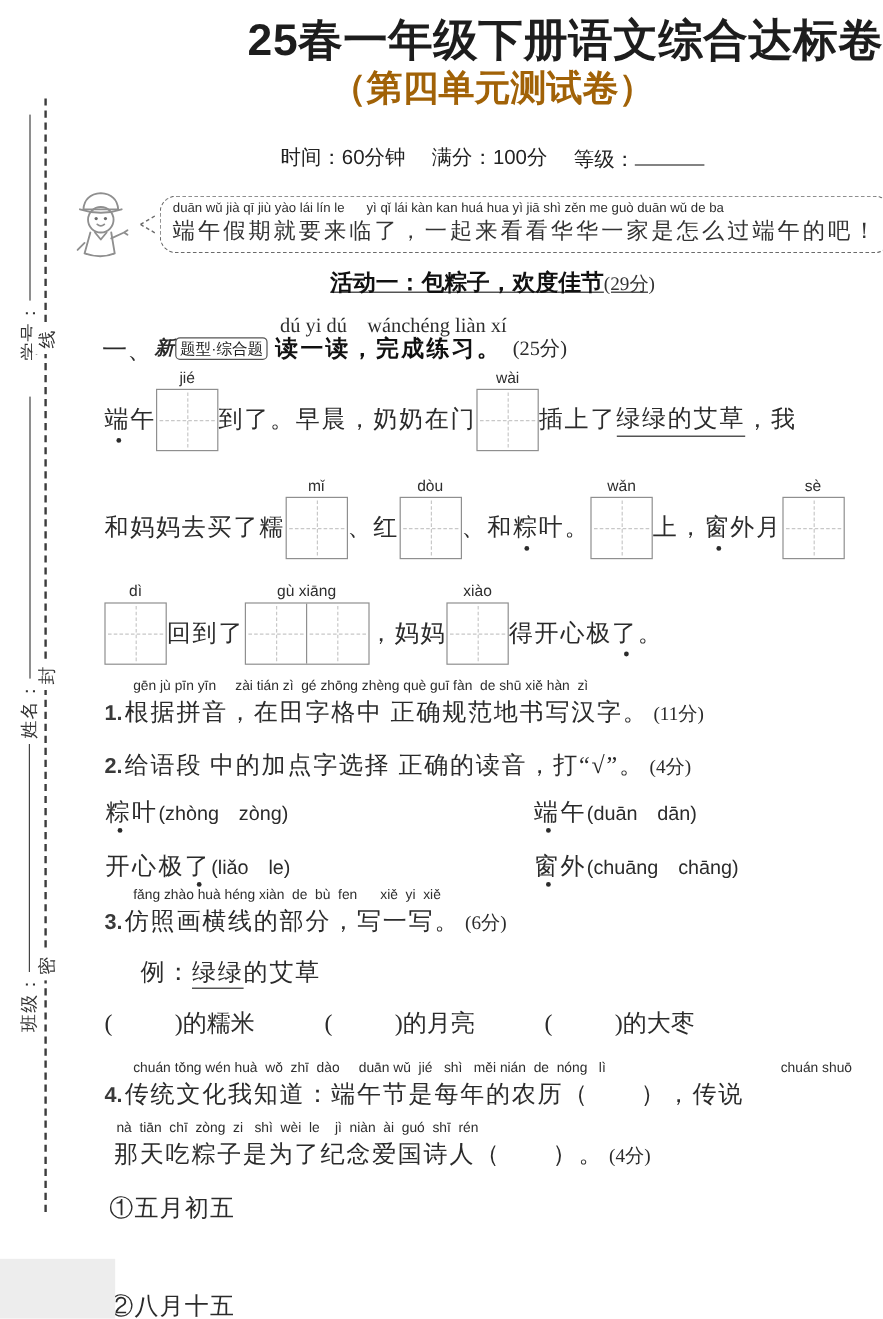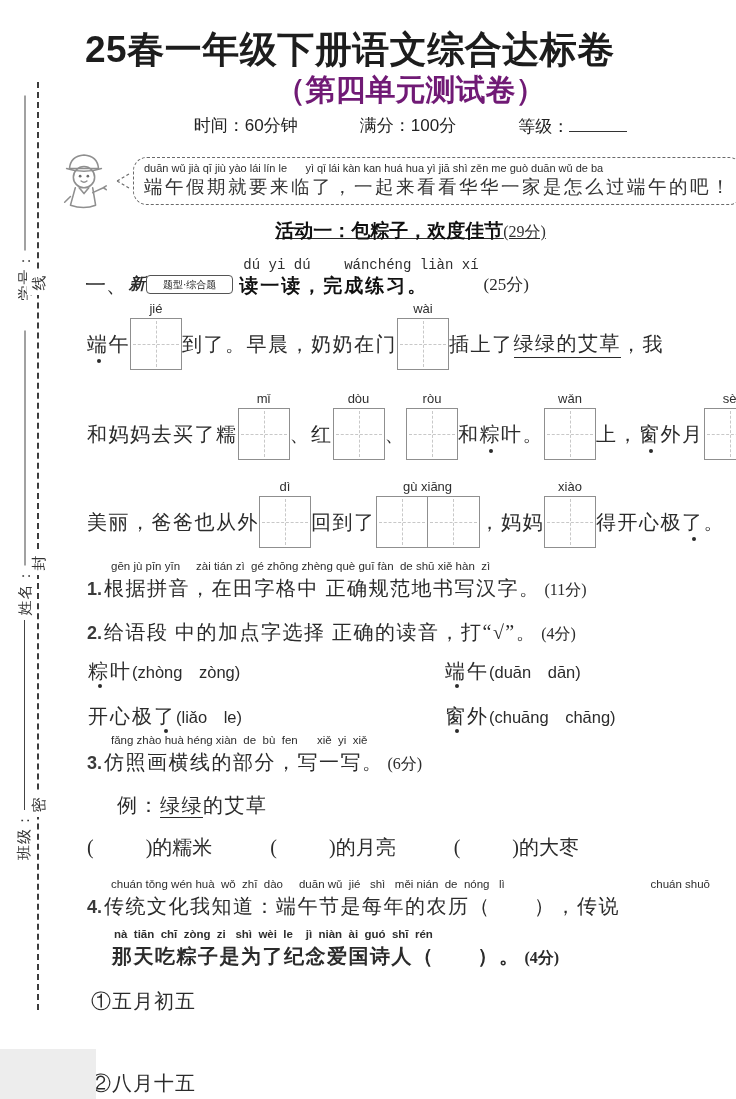--- a/index.html
+++ b/index.html
@@ -17,25 +17,25 @@
   .seal-line { position:absolute; left:37px; top:82px; height:928px; border-left:2.5px dashed #3c3c3c; z-index:1; }
   .m-field { position:absolute; height:22px; display:flex; align-items:center;
              transform:rotate(-90deg); font-size:15px; color:#333; white-space:nowrap; z-index:2; }
   .m-field .m-label { font-family:"Liberation Serif", serif; letter-spacing:1px; }
   .m-field .m-blank { flex:1; height:0; border-bottom:1.6px solid #444; margin-left:2px; }
   .m-seal { position:absolute; width:24px; height:24px; left:27px; display:flex; align-items:center; justify-content:center;
             transform:rotate(-90deg); background:#fff; font-size:15px; color:#333; z-index:3; }
 
   
   .content { position:absolute; left:85px; top:0; width:651px; }
-  .t1 { margin-top:28px; text-align:left; font-family:"Liberation Sans", sans-serif;
+  .t1 { margin-top:12px; text-align:right; font-family:"Liberation Sans", sans-serif;
         font-weight:900; font-size:37px; line-height:44px; letter-spacing:0.5px; color:#1d1d1d; }
   .t2 { text-align:center; font-family:"Liberation Sans", sans-serif; font-weight:900;
-        font-size:30px; line-height:36px; color:#701a75; }
-  .meta { margin-top:6px; display:flex; justify-content:center; gap:62px;
+        font-size:30px; line-height:36px; color:#a16207; }
+  .meta { margin-top:28px; display:flex; justify-content:center; gap:22px;
           font-family:"Liberation Sans", sans-serif; font-size:17px; line-height:24px; color:#222; }
   .meta .blank { display:inline-block; width:58px; border-bottom:1.6px solid #333; height:18px; }
 
   
   .bubble-row { position:relative; left:-30px; width:672px; margin-top:12px; display:flex; align-items:center; height:60px; }
   .boy { flex:0 0 58px; height:62px; }
   .tail { flex:0 0 16px; height:18px; margin:0 2px; }
   .bubble { flex:1; border:1.6px dashed #6a6a6a; border-radius:14px; padding:3px 10px 5px; background:#fff; }
   .bubble .py { font-family:"Liberation Sans", sans-serif; font-size:11px; line-height:14px;
                 color:#2e2e2e; white-space:pre; }
@@ -43,24 +43,24 @@
 
   .activity { margin-top:8px; text-align:center; font-size:19px; line-height:24px;text-decoration:underline; }
   .activity .a-title { font-family:"Liberation Sans", sans-serif; font-weight:800; color:#111; }
   .activity .a-score { font-size:16px; color:#333; }
 
   
   .sec { margin-top:14px; display:flex; align-items:flex-end; }
   .sec-num { font-size:21px; line-height:26px; margin-right:2px; }
   .badge { display:inline-flex; align-items:center; margin-right:6px; margin-bottom:3px; }
   .badge .b-new { font-family:"Liberation Sans", sans-serif; font-weight:800; font-style:italic; font-size:16px; margin-right:1px; }
-  .badge .b-box { border:1.2px solid #555; border-radius:4px; padding:0 16px; font-family:"Liberation Sans", sans-serif;
-                  font-size:10px; line-height:17px; color:#222; }
+  .badge .b-box { border:1.2px solid #555; border-radius:4px; padding:0 3px; font-family:"Liberation Sans", sans-serif;
+                  font-size:13px; line-height:17px; color:#222; }
   .sec-ruby { display:inline-flex; flex-direction:column; }
-  .sec-ruby .py { font-family:Liberation Mono, monospace; font-size:14px; line-height:15px; white-space:pre; color:#2e2e2e; margin-left:4px; }
+  .sec-ruby .py { font-family:Liberation Serif, serif; font-size:17px; line-height:15px; white-space:pre; color:#2e2e2e; margin-left:4px; }
   .sec-ruby .tt { font-family:"Liberation Sans", sans-serif; font-weight:800; font-size:19px; line-height:25px; letter-spacing:2px; color:#111; }
   .sec-score { font-size:17px; margin-left:5px; margin-bottom:2px; }
 
   
   .p-line { display:flex; align-items:flex-end; margin-left:2px; }
   .p-line.l1 { margin-top:2px; } .p-line.l2 { margin-top:20px; } .p-line.l3 { margin-top:18px; }
   .p-seg { position:relative; font-size:20px; line-height:26px; letter-spacing:1.5px; margin-bottom:13px; white-space:pre; }
   .p-seg.u { border-bottom:1.6px solid #2b2b2b; padding-bottom:1px; margin-bottom:12px; }
   .dotted::after { content:""; position:absolute; left:45%; bottom:-6px; width:4px; height:4px; border-radius:50%; background:#2b2b2b; }
   .box-item { display:inline-flex; flex-direction:column; align-items:center; }
@@ -75,21 +75,21 @@
   
   .q { margin-left:2px; }
   .q-py { margin-left:24px; font-family:"Liberation Sans", sans-serif; font-size:11.5px; line-height:16px;
           color:#2e2e2e; white-space:pre; display:flex; }
   .q-py .right { margin-left:auto; margin-right:26px; }
   .q-row { display:flex; align-items:baseline; }
   .q-num { font-family:"Liberation Sans", sans-serif; font-weight:800; font-size:18px; color:#3a3a3a; margin-right:2px; }
   .q-text { font-size:20px; line-height:28px; letter-spacing:1.5px; white-space:pre; }
   .q-score { font-size:16px; margin-left:4px; }
   .q1 { margin-top:10px; } .q2 { margin-top:16px; } .q3 { } .q4 { margin-top:14px; }
-  .q4 .line2 { margin-top:6px; margin-left:25px;font-weight:bold; }
+  .q4 .line2 { margin-top:6px; margin-left:8px; }
 
   .opt-grid { margin:10px 0 0 3px; display:grid; grid-template-columns:357px auto; row-gap:14px; }
   .opt { font-size:20px; line-height:30px; }
   .opt .w { position:relative; letter-spacing:2px; }
   .opt .rd { font-family:"Liberation Sans", sans-serif; font-size:16.5px; letter-spacing:0; white-space:pre; }
 
   .example { margin:14px 0 0 32px; font-size:20px; line-height:30px; letter-spacing:1.5px; }
   .example .u { border-bottom:1.6px solid #2b2b2b; padding-bottom:1px; }
 
   .blanks { margin:12px 0 0 2px; display:flex; gap:58px; font-size:20px; line-height:30px; }
@@ -201,47 +201,40 @@
           </span>
         </span>
         <span class="p-seg">、红</span>
         <span class="box-item">
           <span class="box-py">dòu</span>
           <span class="tian">
             <span class="cell"></span>
           </span>
         </span>
         <span class="p-seg">、</span>
-        <span class="box-item">
-          <span class="box-py">ròu</span>
-          <span class="tian">
-            <span class="cell"></span>
-          </span>
-        </span>
         <span class="p-seg">和</span>
         <span class="p-seg dotted">粽</span>
         <span class="p-seg">叶。</span>
         <span class="box-item">
           <span class="box-py">wǎn</span>
           <span class="tian">
             <span class="cell"></span>
           </span>
         </span>
         <span class="p-seg">上，</span>
         <span class="p-seg dotted">窗</span>
         <span class="p-seg">外月</span>
         <span class="box-item">
           <span class="box-py">sè</span>
           <span class="tian">
             <span class="cell"></span>
           </span>
         </span>
       </div>
       <div class="p-line l3">
-        <span class="p-seg">美丽，爸爸也从外</span>
         <span class="box-item">
           <span class="box-py">dì</span>
           <span class="tian">
             <span class="cell"></span>
           </span>
         </span>
         <span class="p-seg">回到了</span>
         <span class="box-item">
           <span class="box-py">gù xiāng</span>
           <span class="tian w2">

